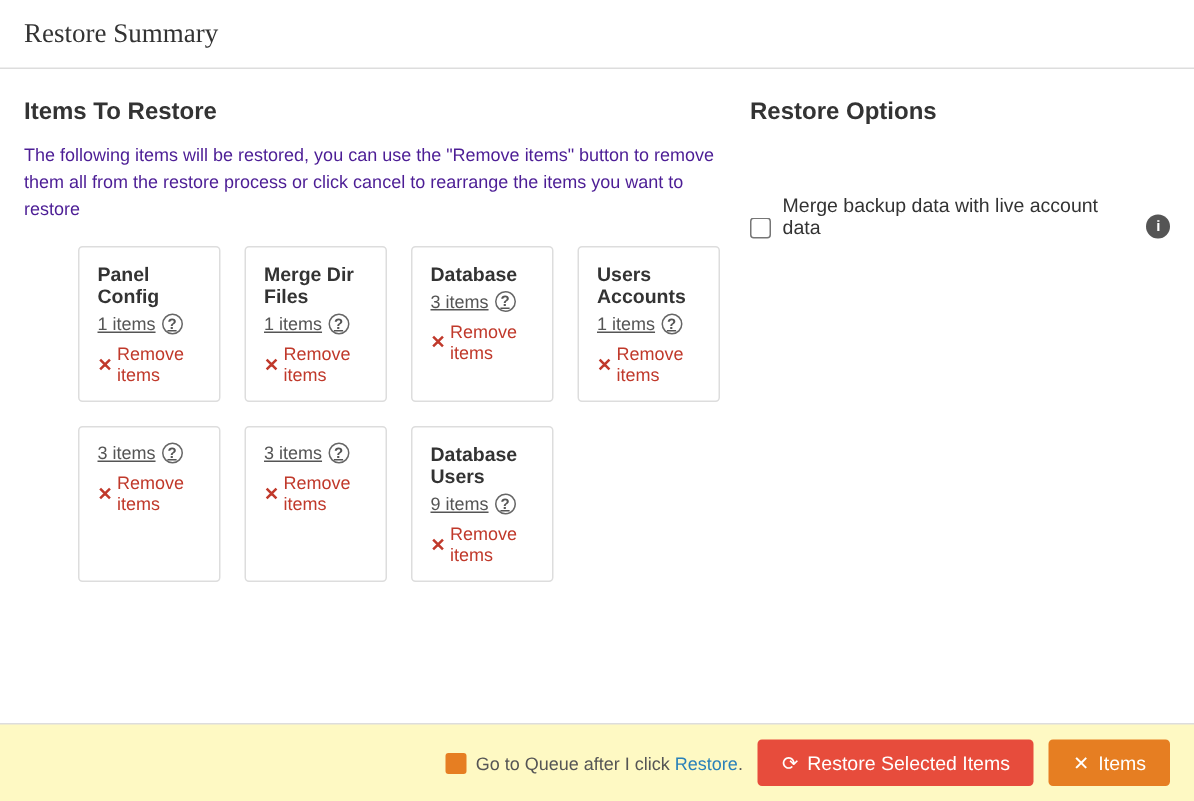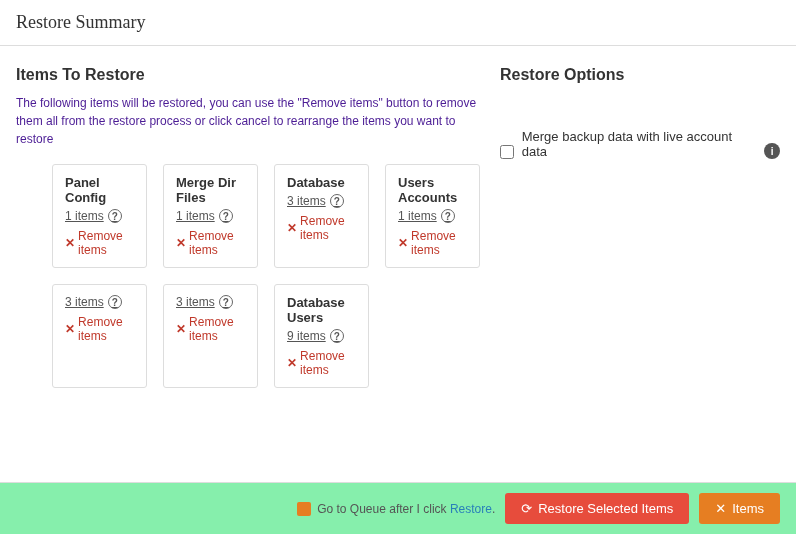--- a/index.html
+++ b/index.html
@@ -150,21 +150,21 @@
       font-size: 10px;
       font-weight: bold;
       cursor: pointer;
     }
 
     .footer-bar {
       position: fixed;
       bottom: 0;
       left: 0;
       width: 796px;
-      background: #86efac;
+      background: #fef9c3;
       border-top: 1px solid #ddd;
       padding: 10px 16px;
       display: flex;
       align-items: center;
       justify-content: flex-end;
       gap: 10px;
     }
 
     .queue-option {
       display: flex;

